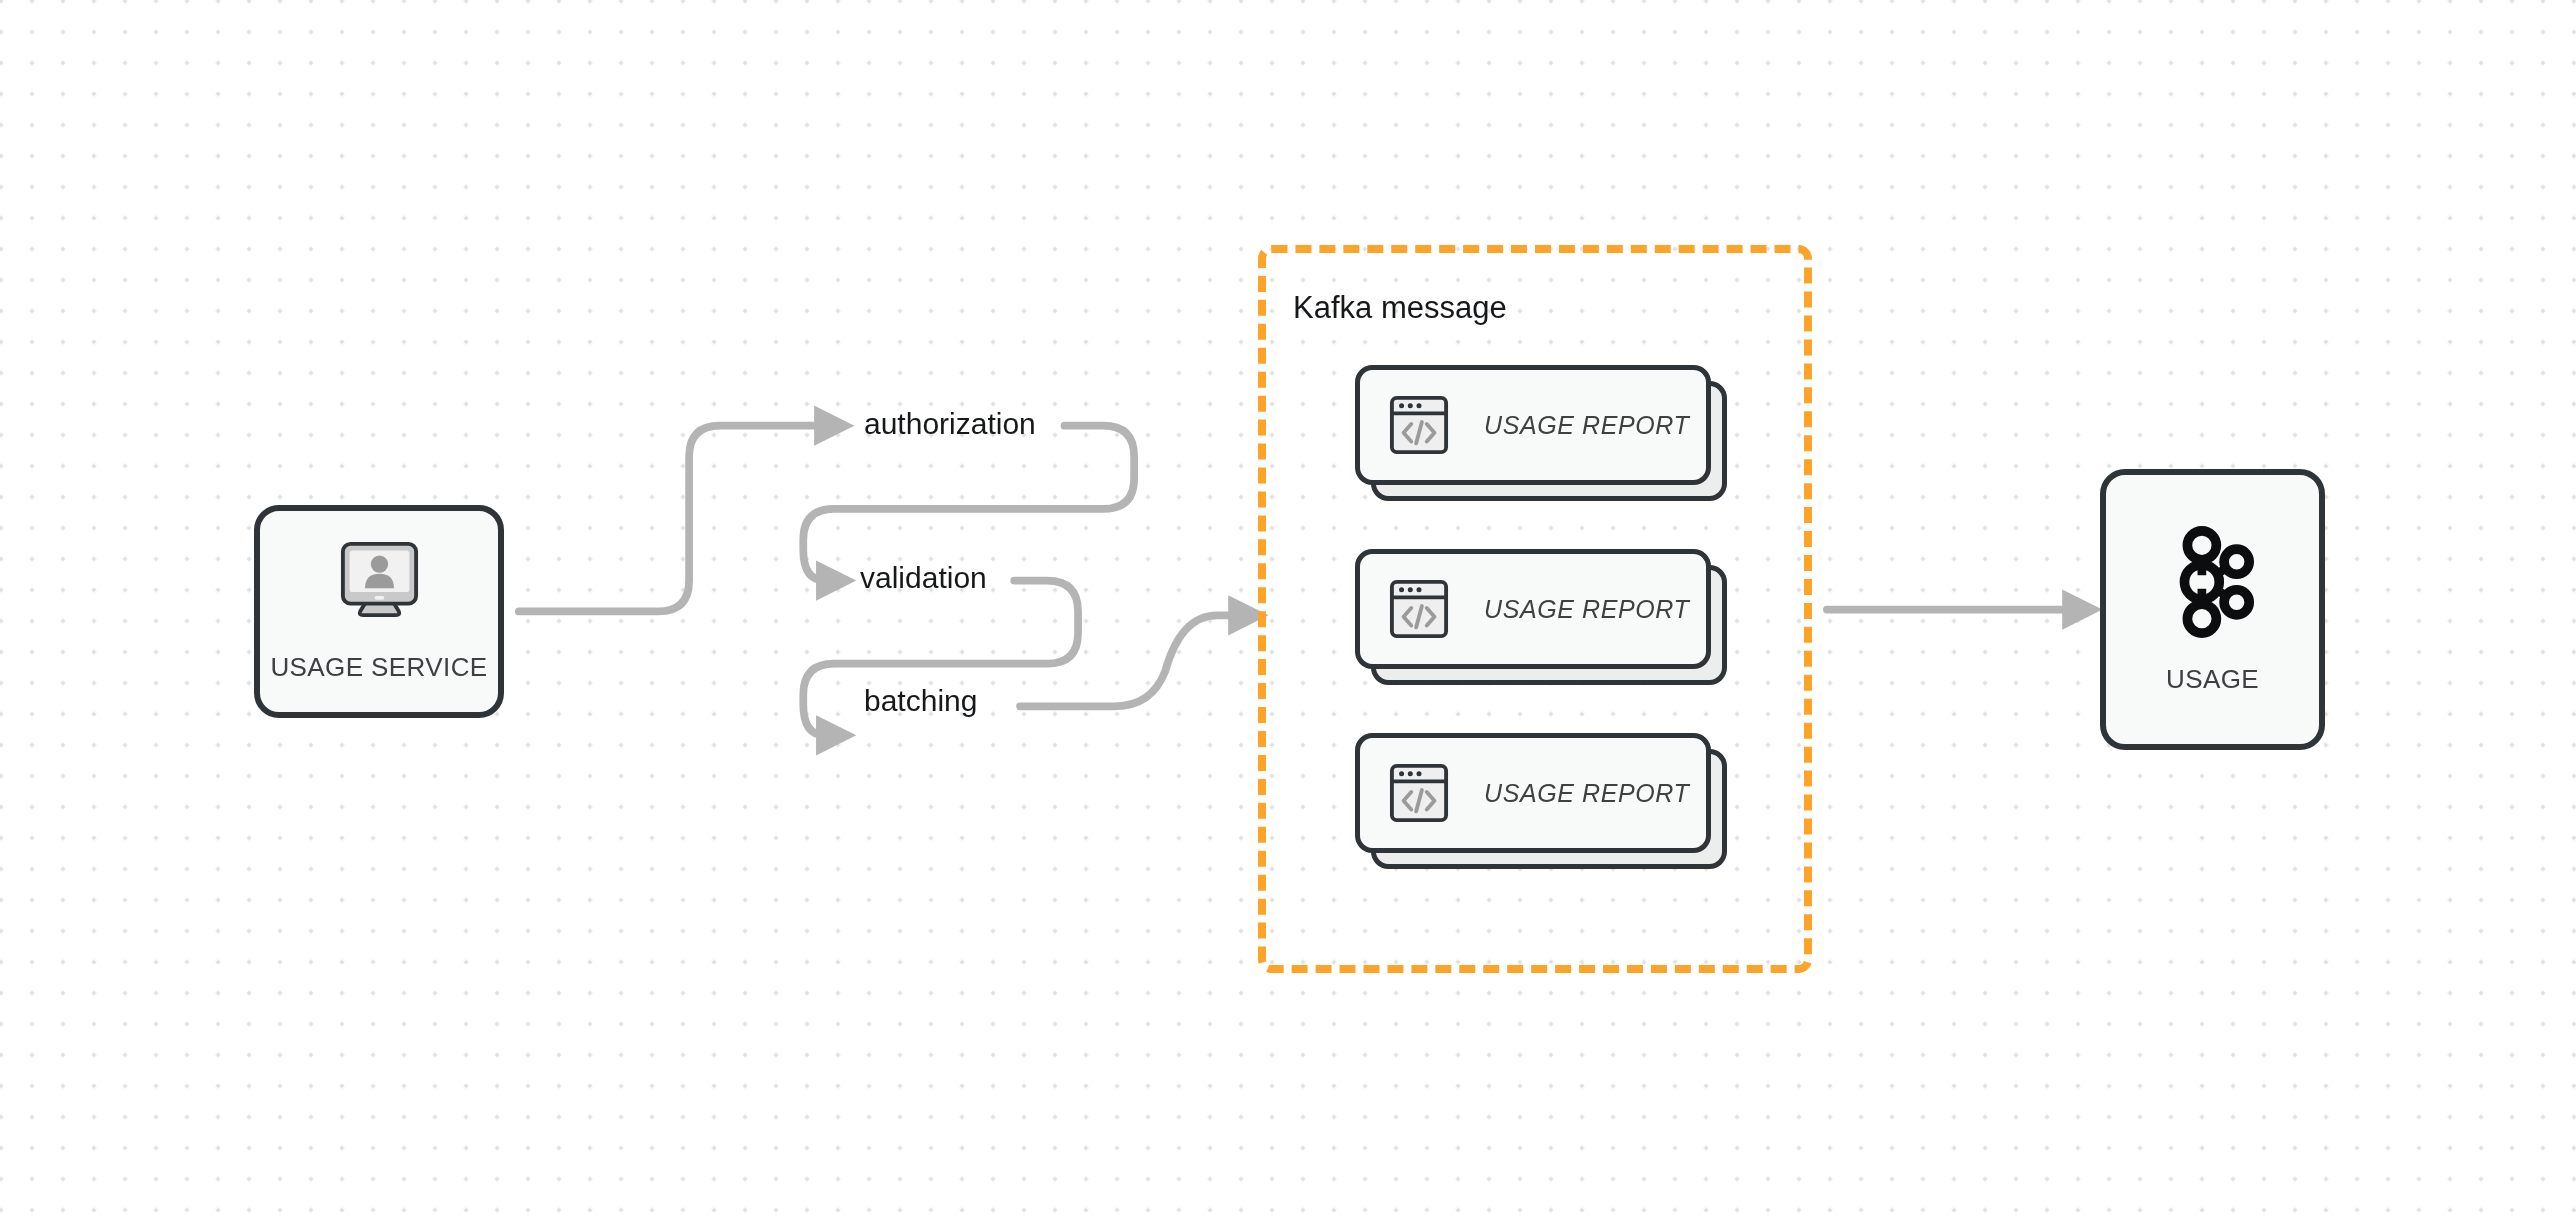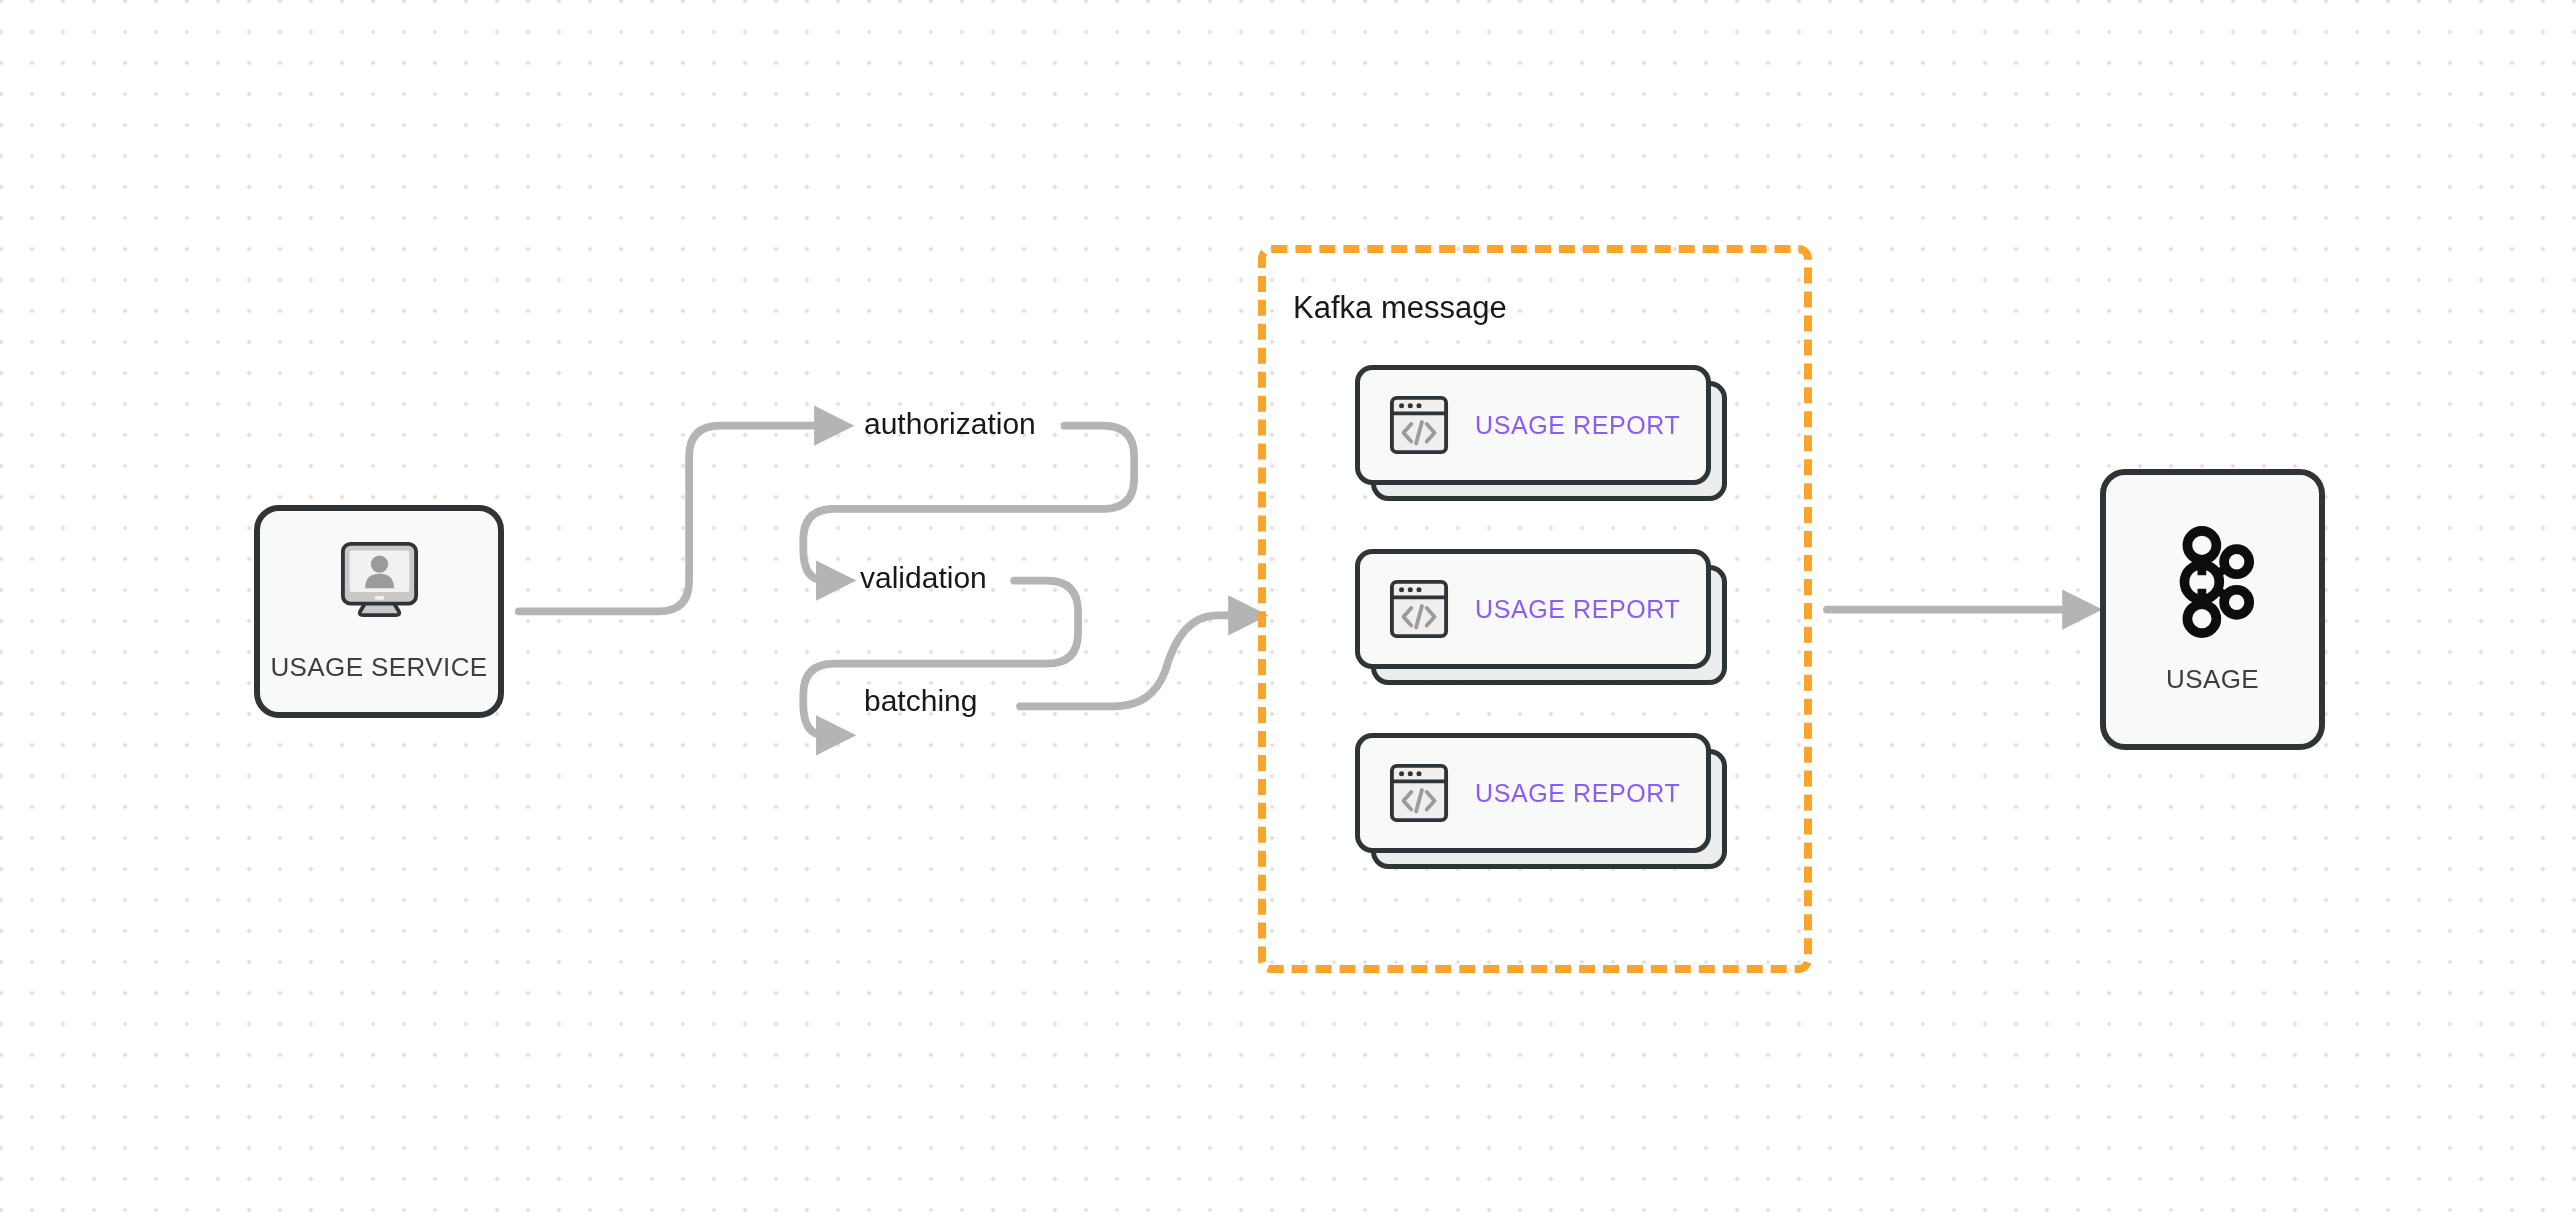--- a/index.html
+++ b/index.html
@@ -107,23 +107,24 @@
     flex-direction: row;
     align-items: center;
   }
   .report-icon-wrap {
     margin-left: 29px;
     flex: 0 0 auto;
     display: flex;
     align-items: center;
   }
   .report-card-label {
-    margin-left: 26px;
+    margin-left: 35px;
     font-size: 25px;
-    color: #8b5cf6;
+    font-style: italic;
+    color: #404040;
     letter-spacing: 0.6px;
     white-space: nowrap;
   }
 
   #report-card-0 { left: 1355px; top: 365px; }
   #report-card-1 { left: 1355px; top: 549px; }
   #report-card-2 { left: 1355px; top: 733px; }
 
   
   .edge-label {

